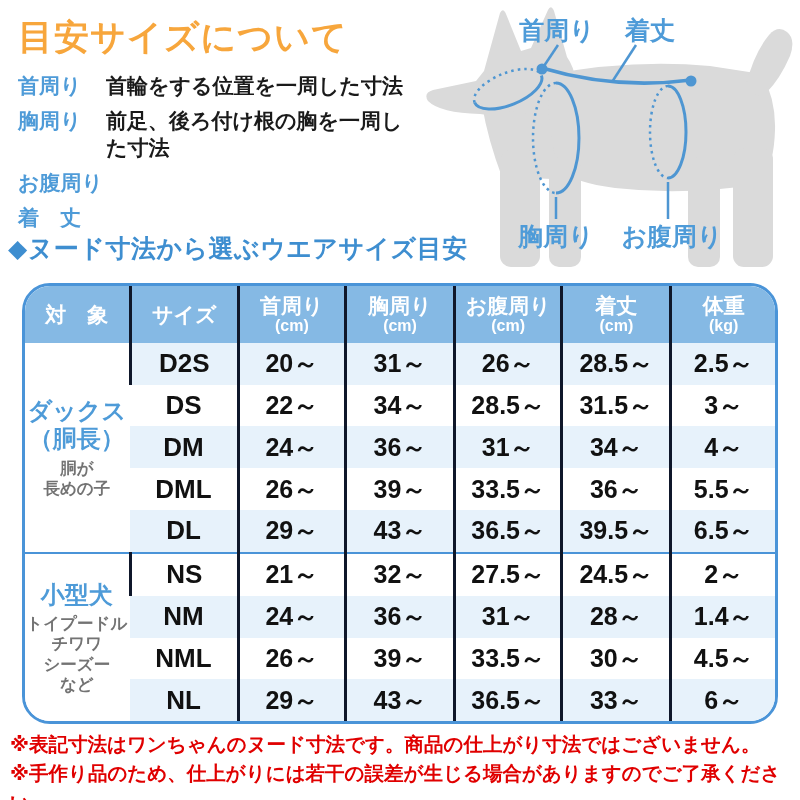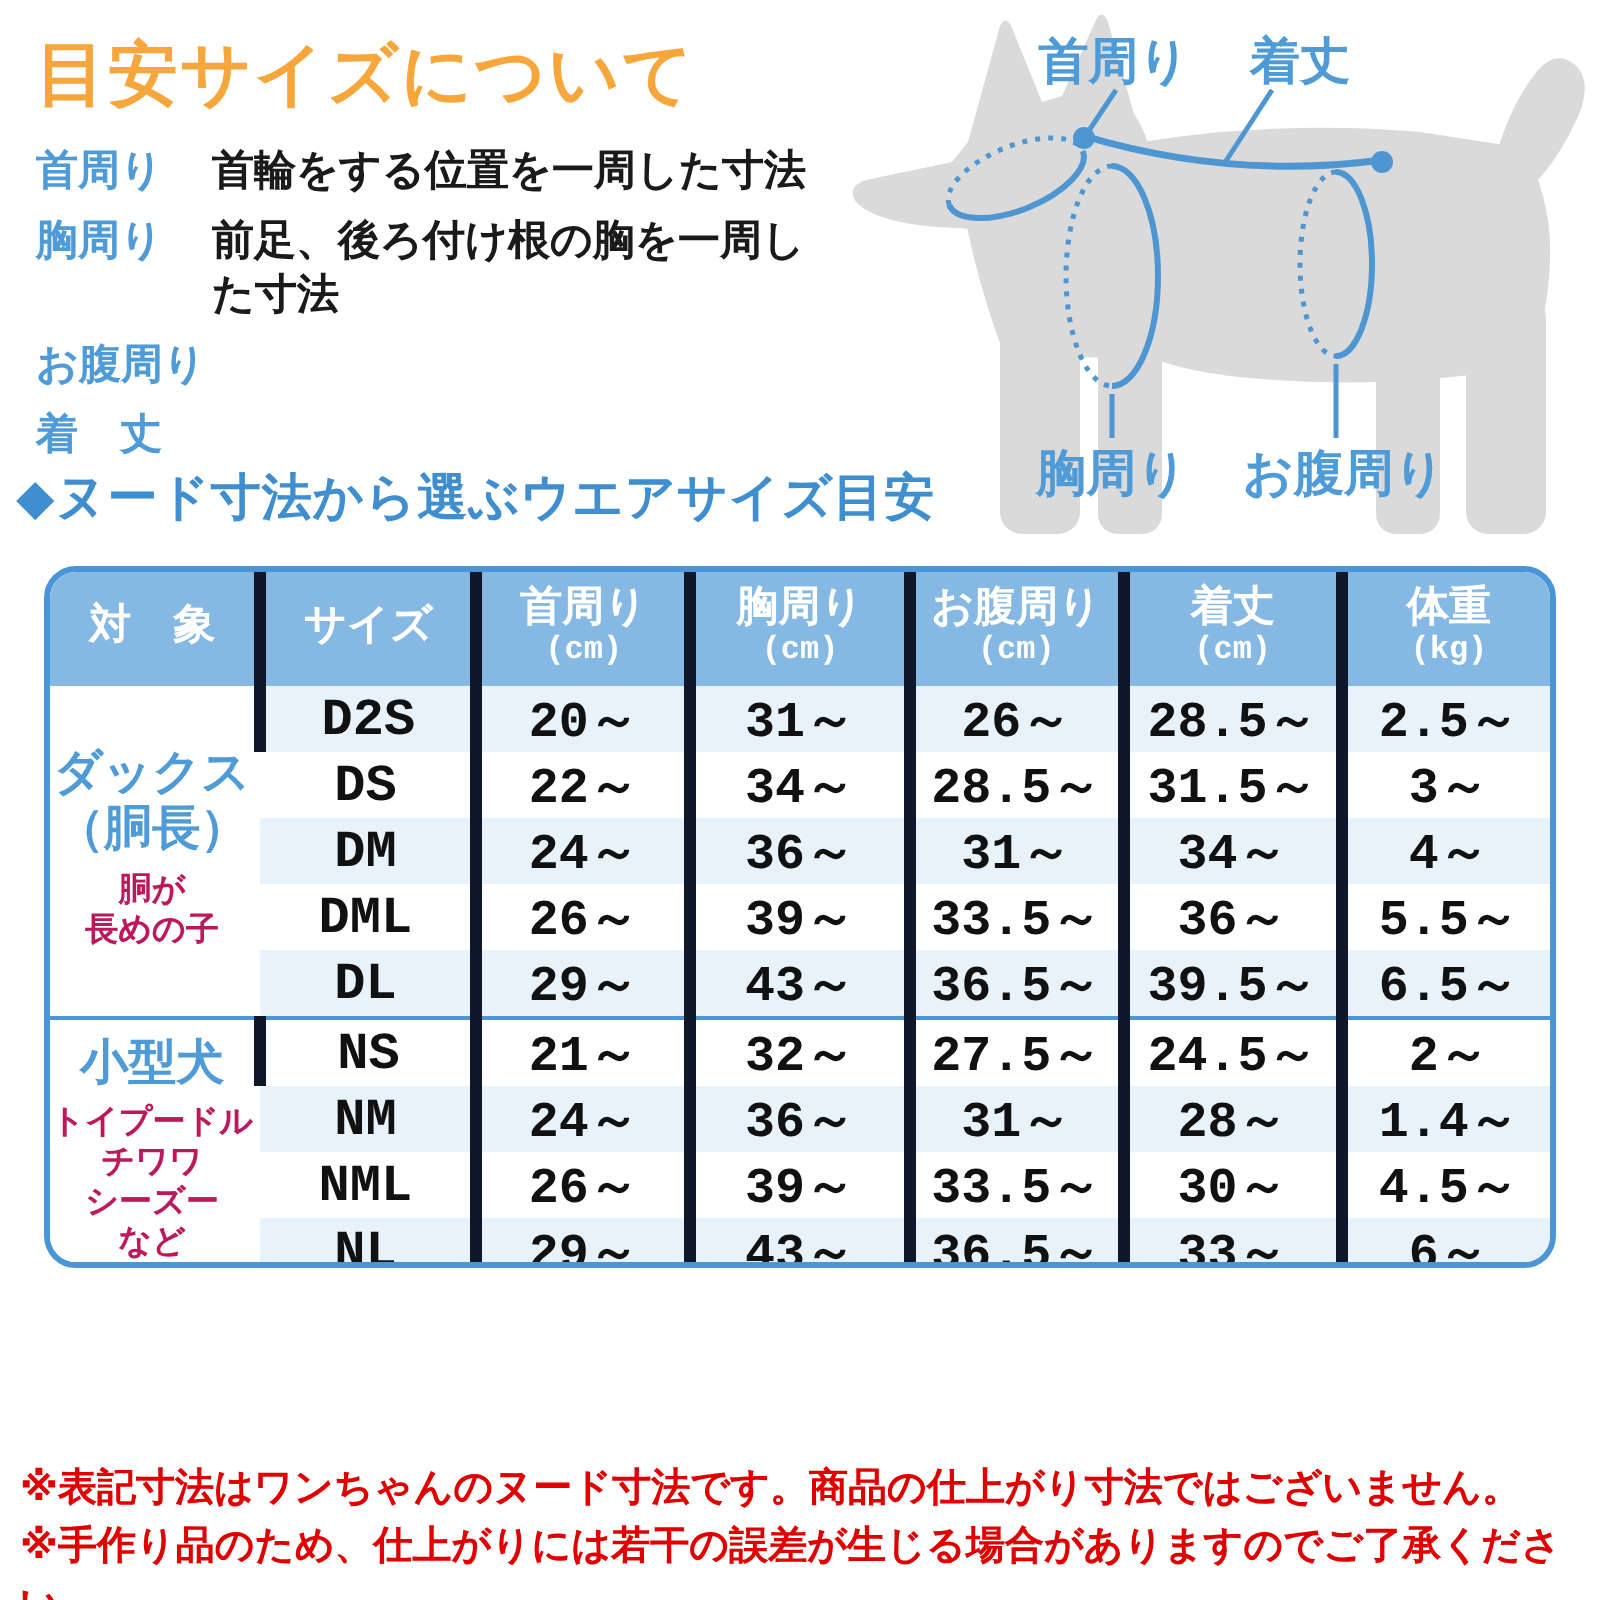--- a/index.html
+++ b/index.html
@@ -13,35 +13,35 @@
   .legend-row{display:flex;margin-bottom:8px;align-items:flex-start;}
   .legend-term{width:88px;flex:0 0 88px;font-size:21px;font-weight:bold;color:#4E9BD8;line-height:27px;}
   .legend-def{font-size:21px;font-weight:600;color:#1A1A1A;line-height:27px;}
 
   .dog-figure{position:absolute;left:420px;top:5px;width:380px;height:270px;}
   .dog-figure text{font-size:25px;font-weight:bold;fill:#4E9BD8;text-anchor:middle;}
 
   .section-heading{position:absolute;left:8px;top:232px;font-size:25px;font-weight:bold;
                    color:#3E8ED0;letter-spacing:0.5px;}
 
-  .size-table-wrap{position:absolute;left:22px;top:283px;width:756px;height:351px;
-                   box-sizing:border-box;border:3px solid #4A94D8;border-radius:16px;
-                   overflow:hidden;background:#fff;font-family:Liberation Mono, monospace;}
+  .size-table-wrap{position:absolute;left:22px;top:283px;width:756px;height:441px;
+                   box-sizing:border-box;border:3px solid #4A94D8;border-radius:28px;
+                   overflow:hidden;background:#fff;}
   table{width:100%;height:100%;border-collapse:collapse;table-layout:fixed;}
   thead tr{height:57px;}
   th{background:#85B9E4;color:#fff;font-size:21px;font-weight:bold;padding:0;line-height:1.1;vertical-align:middle;}
   th .unit{display:block;font-size:16px;font-weight:bold;}
-  th + th, td + td{border-left:6px solid #0f172a;}
+  th + th, td + td{border-left:3px solid #0f172a;}
   td{text-align:center;vertical-align:middle;font-size:25px;font-weight:bold;color:#111;padding:0;}
   td.size-cell{font-size:26px;font-weight:800;}
   tr.alt td{background:#E7F2FB;}
   tr td.group-cell, tr.alt td.group-cell{background:#fff;}
   tr.g2-start td{border-top:2.5px solid #4A94D8;}
   .g-blue{font-size:24px;font-weight:bold;color:#4E9BD8;line-height:1.18;}
-  .g-sub{margin-top:4px;font-size:16.5px;font-weight:600;color:#be185d;line-height:1.22;}
+  .g-sub{margin-top:4px;font-size:16.5px;font-weight:600;color:#737373;line-height:1.22;}
 
   .notes{position:absolute;left:10px;top:730px;width:786px;}
   .note-line{font-size:19.5px;font-weight:bold;color:#E00000;line-height:29px;}
 </style>
 </head>
 <body>
 
 <div id="page">
 
   <div class="page-title">目安サイズについて</div>

